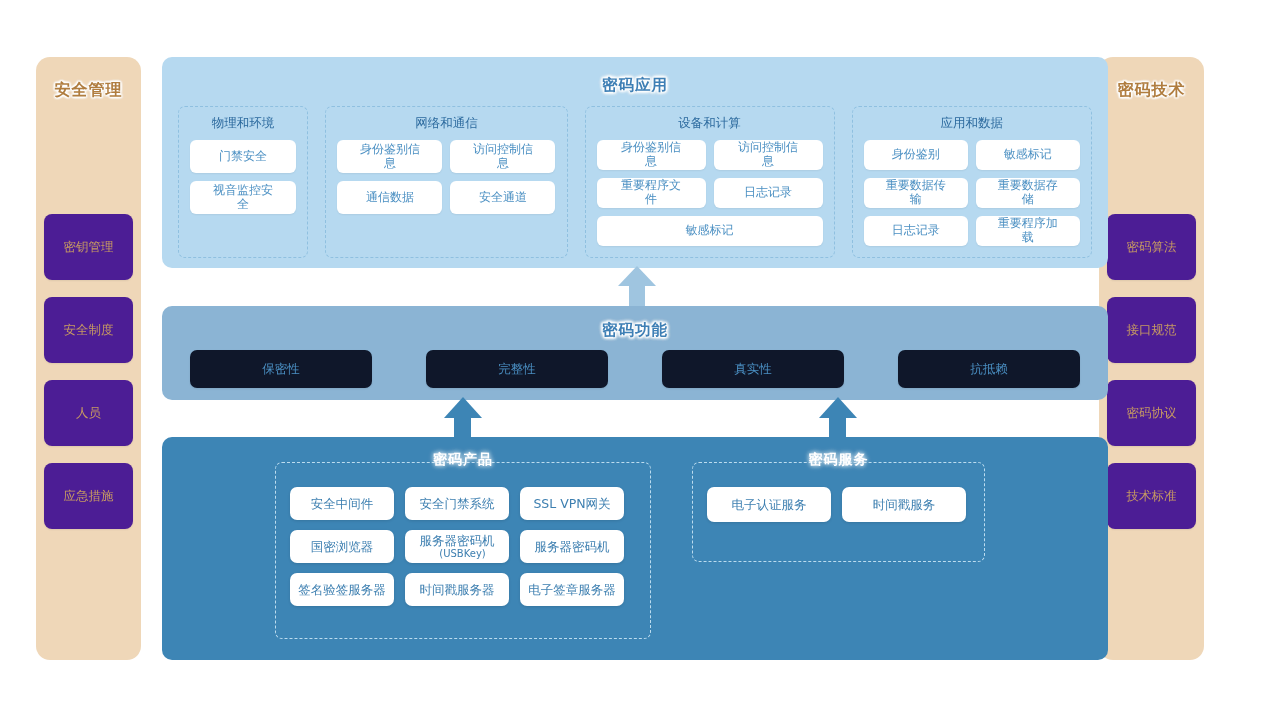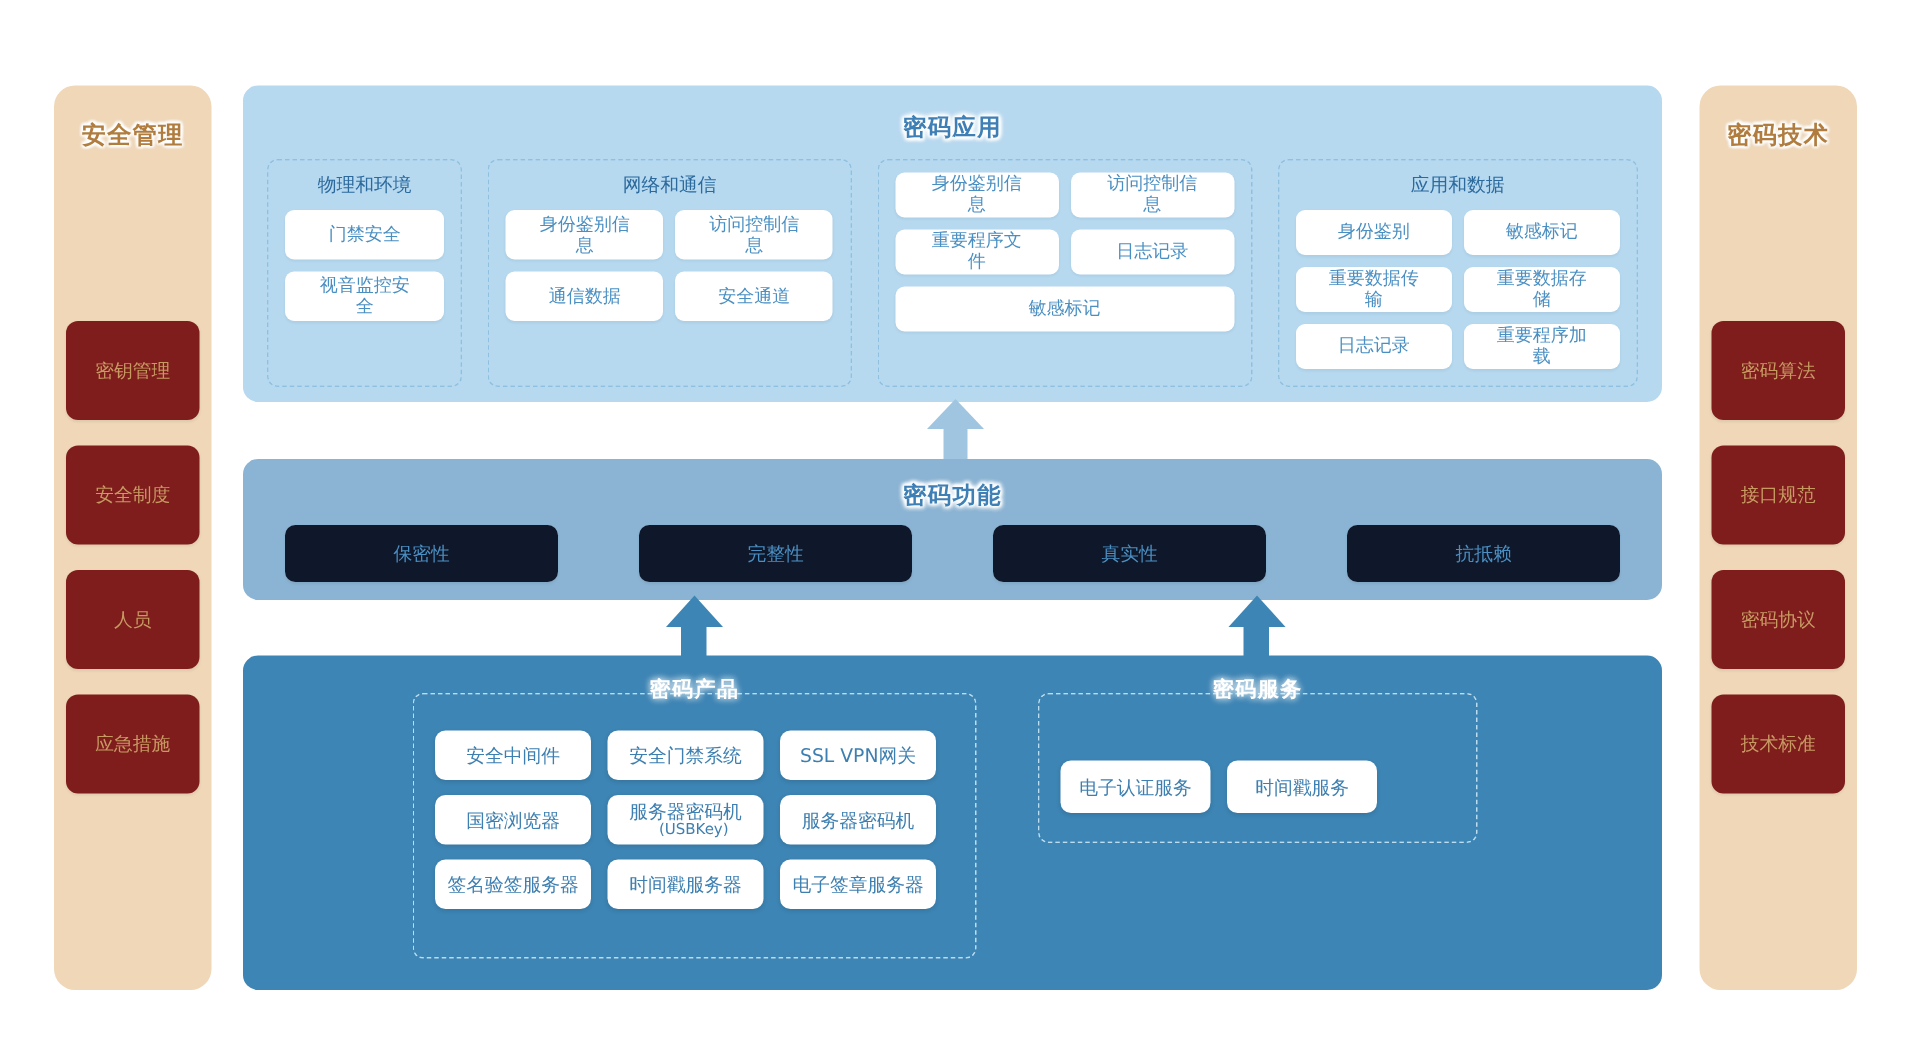--- a/index.html
+++ b/index.html
@@ -26,21 +26,21 @@
   .side-col {
     position: absolute;
     top: 57px;
     width: 105px;
     height: 603px;
     background: #efd7b8;
     border-radius: 14px;
     box-sizing: border-box;
   }
   #side-left  { left: 36px; }
-  #side-right { left: 1133px; }
+  #side-right { left: 1099px; }
 
   .side-title {
     position: absolute;
     left: 0;
     right: 0;
     top: 23px;
     text-align: center;
     font-size: 16px;
     font-weight: bold;
     color: #b07d3f;
@@ -51,21 +51,21 @@
   }
 
   .side-cards {
     position: absolute;
     left: 8px;
     right: 8px;
     top: 157px;
   }
   .side-card {
     height: 66px;
-    background: #7f1d1d;
+    background: #4c1d95;
     border-radius: 8px;
     margin-bottom: 17px;
     display: flex;
     align-items: center;
     justify-content: center;
     font-size: 12.5px;
     color: #c79a62;
     box-shadow: 0 1px 2px rgba(0,0,0,0.07);
     text-align: right;
   }
@@ -248,21 +248,21 @@
     align-items: center;
     justify-content: center;
     font-size: 12.5px;
     color: #3d7fb0;
     text-align: center;
     box-shadow: 0 1px 3px rgba(0,0,0,0.12);
     line-height: 1.1;
     box-sizing: border-box;
   }
   .bchip .sub { font-size: 10px; color: #3d7fb0; margin-left: 11px; }
-  #bgrp-services .bchip { width: 100px; height: 35px; margin-top: 20px; }
+  #bgrp-services .bchip { width: 124px; height: 35px; }
   .arrow-head {
     position: absolute;
     width: 0; height: 0;
     border-left: 19px solid transparent;
     border-right: 19px solid transparent;
   }
   .arrow-stem {
     position: absolute;
   }
 
@@ -334,20 +334,21 @@
         <div class="group-title">网络和通信</div>
         <div class="chip-grid">
           <div class="chip">身份鉴别信息</div>
           <div class="chip">访问控制信息</div>
           <div class="chip">通信数据</div>
           <div class="chip">安全通道</div>
         </div>
       </div>
 
       <div class="group" id="grp-dev">
+        <div class="group-title">设备和计算</div>
         <div class="chip-grid">
           <div class="chip">身份鉴别信息</div>
           <div class="chip">访问控制信息</div>
           <div class="chip">重要程序文件</div>
           <div class="chip">日志记录</div>
           <div class="chip wide">敏感标记</div>
         </div>
       </div>
 
       <div class="group" id="grp-data">

